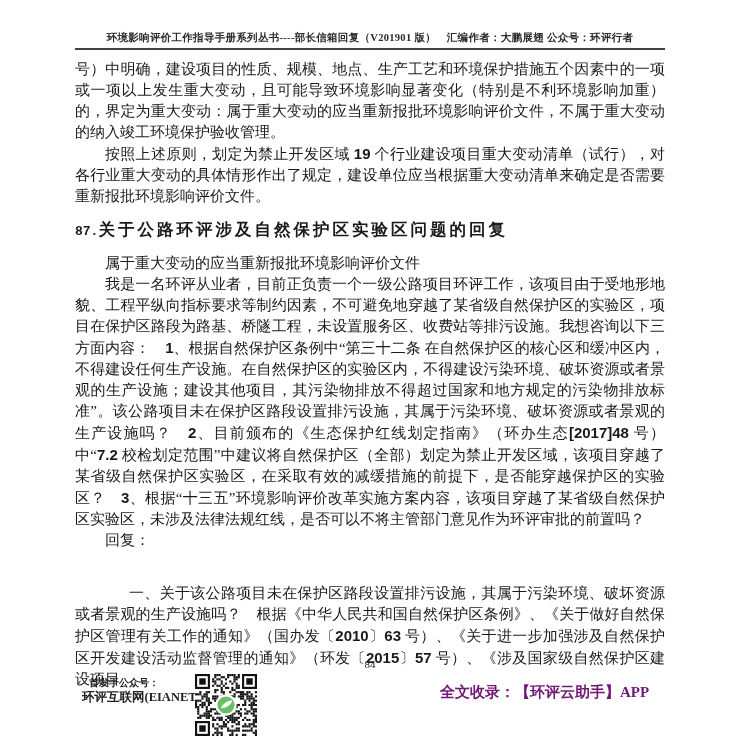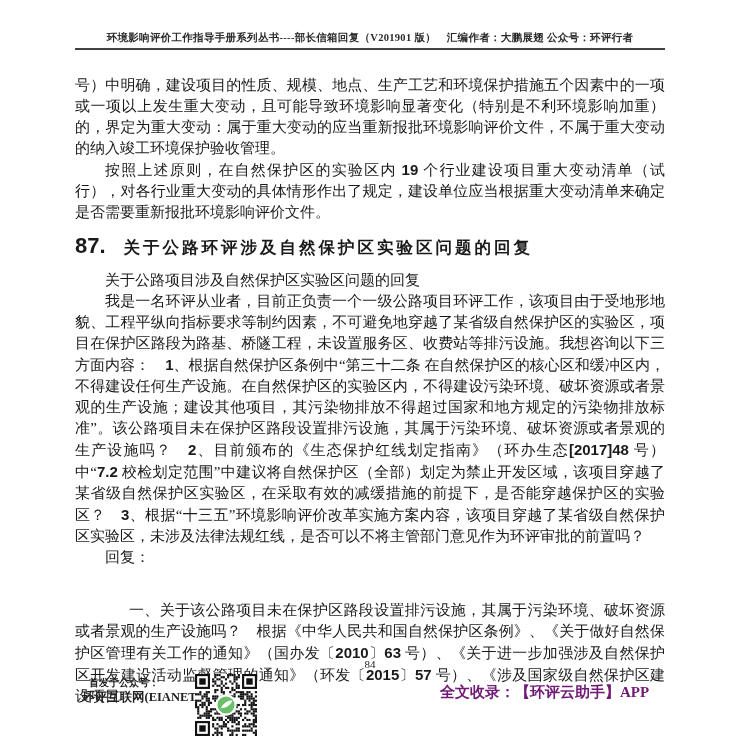--- a/index.html
+++ b/index.html
@@ -20,43 +20,43 @@
     font-size:10.5px;
     font-weight:700;
     letter-spacing:0.3px;
     color:#2a2a2a;
     padding-bottom:3px;
     border-bottom:2px solid #414141;
     white-space:nowrap;
   }
   .content{
     margin:0 75px;
-    padding-top:25px;
+    padding-top:9px;
     width:590px;
     font-size:15px;
     line-height:21px;
     text-align:justify;
   }
   .para{margin:0;}
   .para.indent{text-indent:2em;}
   .para.indent-deep{text-indent:3.6em;margin-top:32px;}
   .para.noindent{text-indent:0;}
   .b{
     font-family:"Liberation Sans","DejaVu Sans",sans-serif;
     font-weight:700;
   }
   .sec-heading{
     margin:12px 0 11px 0;
     font-weight:700;
     white-space:nowrap;
   }
   .sec-num{
-    font-family:Liberation Sans, sans-serif;
-    font-size:22px;
-    margin-right:18px;
+    font-family:Liberation Mono, monospace;
+    font-size:13px;
+    margin-right:0;
   }
   .sec-title{
     font-size:16.5px;
     letter-spacing:3px;
   }
   .pagenum{
     position:absolute;
     left:0;right:0;
     top:658px;
     text-align:center;
@@ -97,29 +97,29 @@
 
 <div class="page">
 
   <div class="header">
     <div class="header-text">环境影响评价工作指导手册系列丛书----部长信箱回复（V201901 版）　汇编作者：大鹏展翅 公众号：环评行者</div>
   </div>
 
   <div class="content">
     <div id="intro">
         <p class="para noindent"><span>号）中明确，建设项目的性质、规模、地点、生产工艺和环境保护措施五个因素中的一项或一项以上发生重大变动，且可能导致环境影响显著变化（特别是不利环境影响加重）的，界定为重大变动：属于重大变动的应当重新报批环境影响评价文件，不属于重大变动的纳入竣工环境保护验收管理。</span></p>
-        <p class="para indent"><span>按照上述原则，在自然保护区的实验区内 </span><span class="b">19</span><span> 个行业建设项目重大变动清单（试行），对各行业重大变动的具体情形作出了规定，建设单位应当根据重大变动清单来确定是否需要重新报批环境影响评价文件。</span></p>
+        <p class="para indent"><span>按照上述原则，划定为禁止开发区域 </span><span class="b">19</span><span> 个行业建设项目重大变动清单（试行），对各行业重大变动的具体情形作出了规定，建设单位应当根据重大变动清单来确定是否需要重新报批环境影响评价文件。</span></p>
       </div>
 
     <div class="sec-heading">
       <span class="sec-num">87.</span><span class="sec-title">关于公路环评涉及自然保护区实验区问题的回复</span>
     </div>
 
     <div id="letter">
-        <p class="para indent"><span>关于公路项目涉及自然保护区实验区问题的回复</span></p>
+        <p class="para indent"><span>属于重大变动的应当重新报批环境影响评价文件</span></p>
         <p class="para indent"><span>我是一名环评从业者，目前正负责一个一级公路项目环评工作，该项目由于受地形地貌、工程平纵向指标要求等制约因素，不可避免地穿越了某省级自然保护区的实验区，项目在保护区路段为路基、桥隧工程，未设置服务区、收费站等排污设施。我想咨询以下三方面内容：　</span><span class="b">1</span><span>、根据自然保护区条例中“第三十二条 在自然保护区的核心区和缓冲区内，不得建设任何生产设施。在自然保护区的实验区内，不得建设污染环境、破坏资源或者景观的生产设施；建设其他项目，其污染物排放不得超过国家和地方规定的污染物排放标准”。该公路项目未在保护区路段设置排污设施，其属于污染环境、破坏资源或者景观的生产设施吗？　</span><span class="b">2</span><span>、目前颁布的《生态保护红线划定指南》（环办生态</span><span class="b">[2017]48</span><span> 号）中“</span><span class="b">7.2</span><span> 校检划定范围”中建议将自然保护区（全部）划定为禁止开发区域，该项目穿越了某省级自然保护区实验区，在采取有效的减缓措施的前提下，是否能穿越保护区的实验区？　</span><span class="b">3</span><span>、根据“十三五”环境影响评价改革实施方案内容，该项目穿越了某省级自然保护区实验区，未涉及法律法规红线，是否可以不将主管部门意见作为环评审批的前置吗？</span></p>
         <p class="para indent"><span>回复：</span></p>
         <p class="para indent-deep"><span>一、关于该公路项目未在保护区路段设置排污设施，其属于污染环境、破坏资源或者景观的生产设施吗？　根据《中华人民共和国自然保护区条例》、《关于做好自然保护区管理有关工作的通知》（国办发〔</span><span class="b">2010</span><span>〕</span><span class="b">63</span><span> 号）、《关于进一步加强涉及自然保护区开发建设活动监督管理的通知》（环发〔</span><span class="b">2015</span><span>〕</span><span class="b">57</span><span> 号）、《涉及国家级自然保护区建设项目</span></p>
       </div>
   </div>
 
   <div class="pagenum">84</div>
 
   <div class="footer">
     <div class="f-left">

